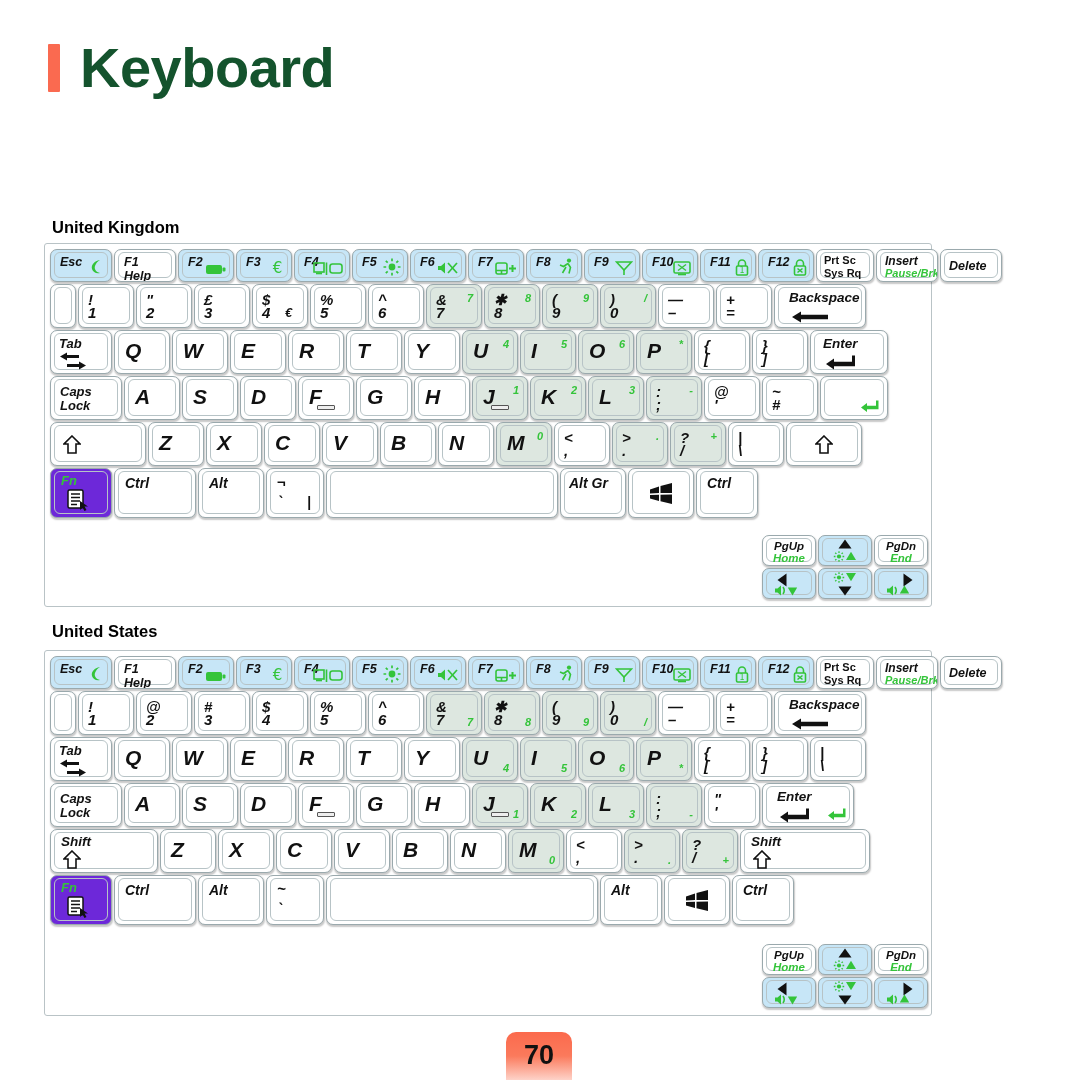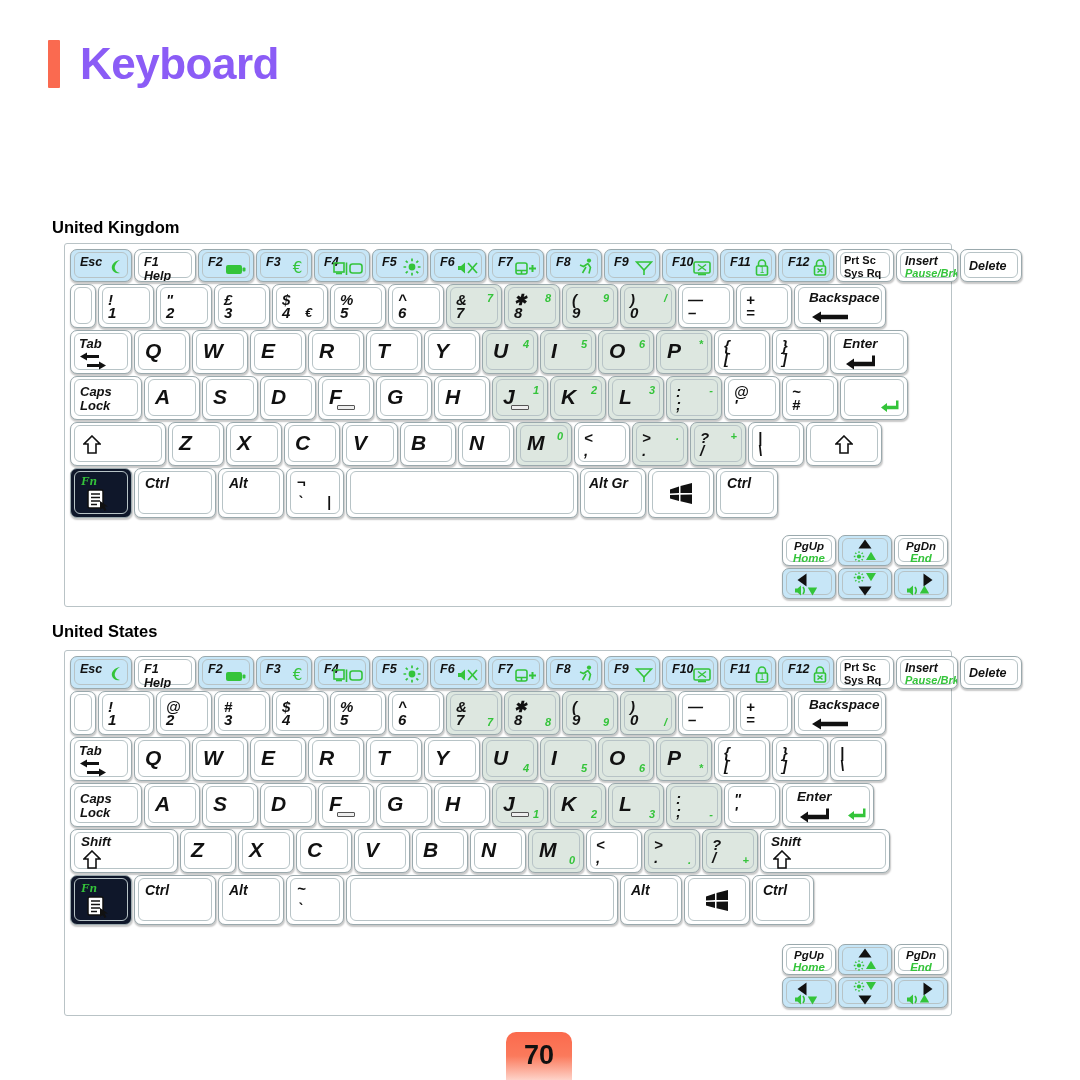--- a/index.html
+++ b/index.html
@@ -7,37 +7,37 @@
     width:1080px;height:1080px;background:#ffffff;
     font-family:"Liberation Sans", sans-serif;
     -webkit-font-smoothing:antialiased;
     overflow:hidden;position:relative;
   }
   .page{position:relative;width:1080px;height:1080px;}
 
   
   .page-title{position:absolute;left:48px;top:40px;display:flex;align-items:center;}
   .title-bar{width:12px;height:48px;background:#fa6a50;margin-right:20px;border-radius:1px;}
-  .title-text{font-size:44px;font-weight:bold;color:#8b5cf6;letter-spacing:-0.5px;line-height:1;}
+  .title-text{font-size:56px;font-weight:bold;color:#14532d;letter-spacing:-0.5px;line-height:1;}
 
   
   .note{position:absolute;left:48px;top:122px;width:984px;height:62px;
         background:#dfe3f7;display:flex;align-items:center;}
   .note-icon{width:36px;height:36px;margin-left:14px;margin-right:16px;
              background:#5b7fe0;border-radius:7px;position:relative;flex:none;}
   .note-icon svg{position:absolute;left:5px;top:5px;}
   .note-text{font-size:14.5px;color:#111;letter-spacing:-0.1px;}
 
   
   .sec-label{position:absolute;left:52px;font-size:16.5px;font-weight:bold;color:#000;}
   #lbl-uk{top:218px;}
   #lbl-us{top:622px;}
 
   
-  .kbd{position:absolute;left:64px;background:#fff;border:1px solid #b9c3c6;
+  .kbd{position:absolute;left:44px;background:#fff;border:1px solid #b9c3c6;
        border-radius:3px;box-sizing:border-box;padding:5px 4px 5px 4px;}
   #kbd-uk{top:243px;width:888px;height:364px;}
   #kbd-us{top:650px;width:888px;height:366px;}
 
   .krow{display:flex;align-items:flex-start;}
 
   
   .key{
     position:relative;box-sizing:border-box;
     border:1px solid #9aa9ad;border-radius:7px;
@@ -45,21 +45,21 @@
     margin:0 1px 2px 1px;
     flex:none;
     box-shadow:0.5px 1.5px 1.5px rgba(0,0,0,0.22);
     overflow:hidden;
   }
   .key .inner{position:absolute;left:3px;top:2px;right:3px;bottom:3px;
               border:1px solid #b7c3c6;border-radius:6px;box-sizing:border-box;}
   
   .key.fnblue{background:#c7e6f7;}
   .key.numpad{background:#dde7e0;}
-  .key.fnkey{background:#0f172a;font-family:Liberation Serif, serif;}
+  .key.fnkey{background:#6d28d9;}
 
   .lbl{position:absolute;font-style:italic;font-weight:bold;color:#111;line-height:1;}
   .lbl.plain{font-style:normal;}
   .tl{left:9px;top:7px;font-size:15px;}
   .bl{left:9px;bottom:7px;font-size:15px;}
   .tl2{left:9px;top:6px;font-size:12.5px;}
   .bl2{left:9px;top:20px;font-size:12.5px;}
   .big{left:10px;top:9px;font-size:21px;font-style:italic;font-weight:bold;}
   .grn{color:#34c43a;}
   .grn-tr{position:absolute;right:8px;top:7px;font-size:11px;font-style:italic;font-weight:bold;color:#34c43a;}

